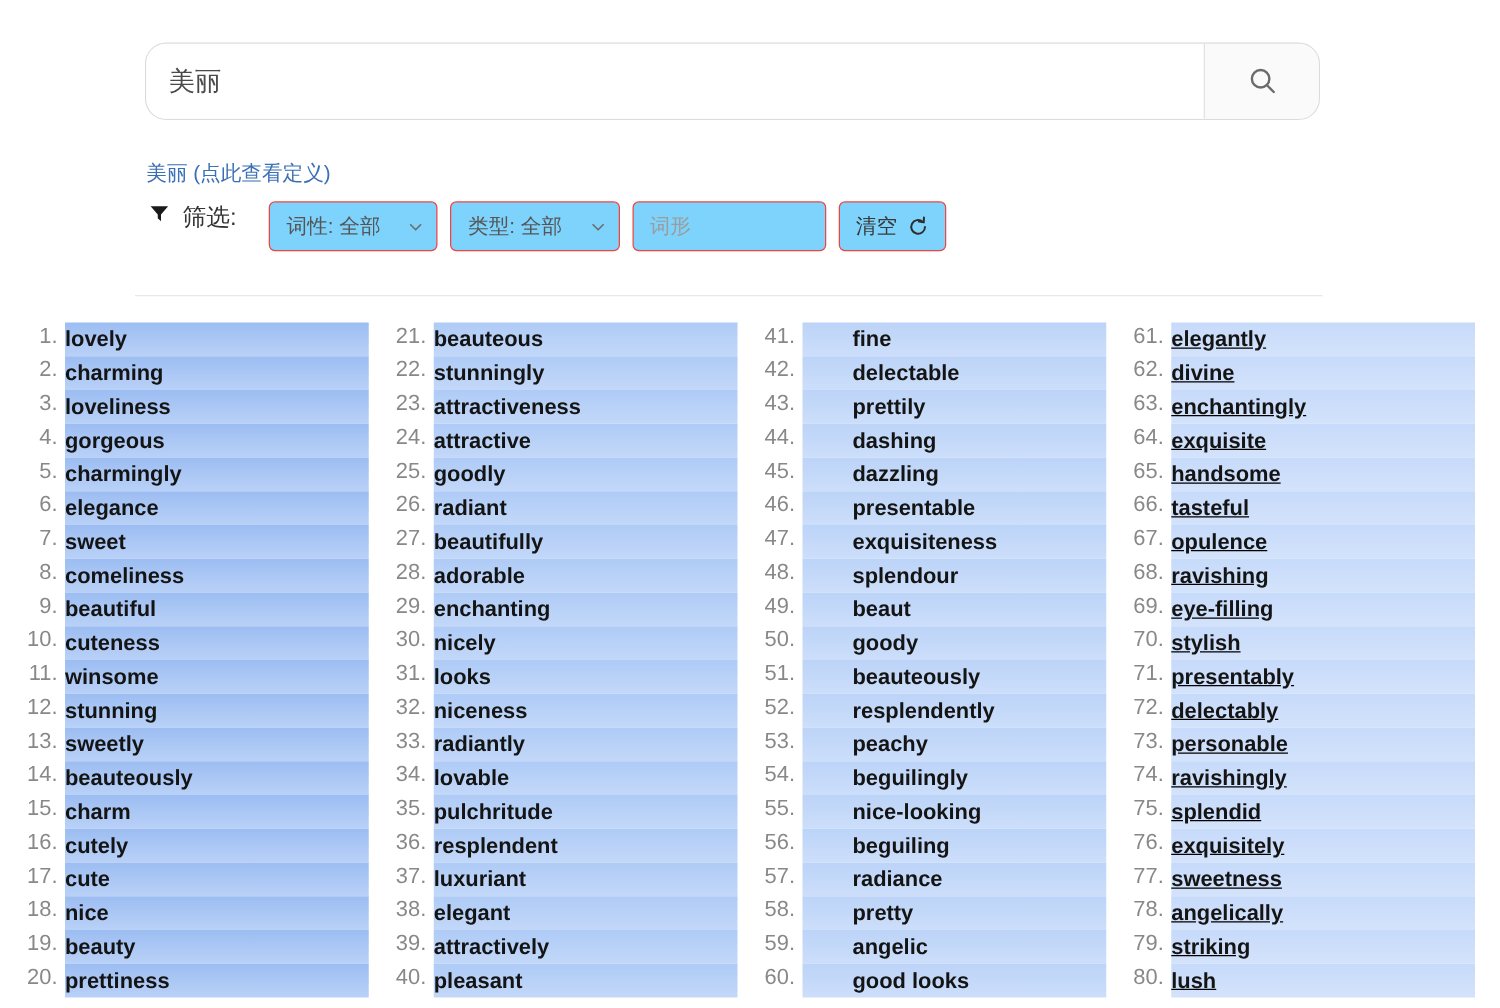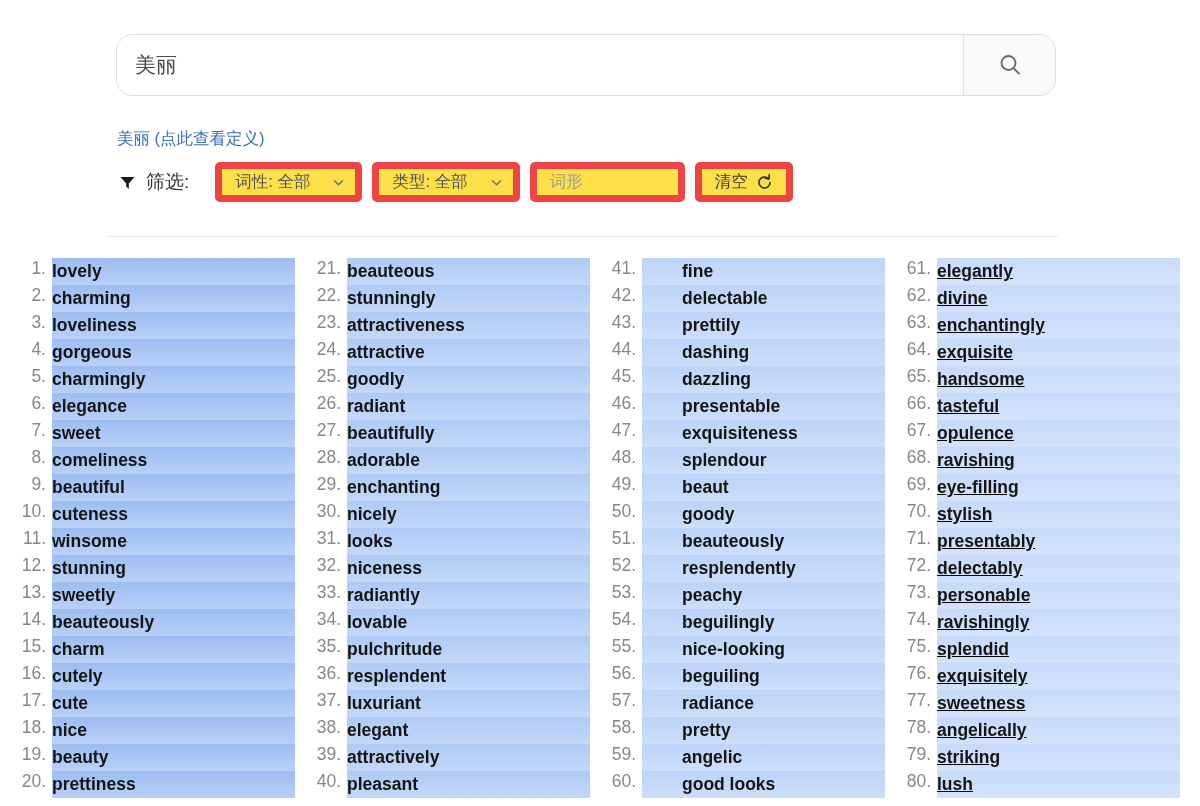--- a/index.html
+++ b/index.html
@@ -56,34 +56,33 @@
     cursor: pointer;
     white-space: nowrap;
   }
 
   
   .filter-bar {
     position: absolute;
     left: 118px; top: 161px;
     height: 42px;
     display: flex;
-    align-items: center;
   }
   .funnel-icon { display: block; margin-right: 9px; }
   .filter-label {
     font-size: 19px;
     color: #333;
     margin-right: 26px;
     white-space: nowrap;
   }
   .ctl {
     height: 40px;
-    border: 7px solid #ef4444;
+    border: 1px solid #ef4444;
     border-radius: 5px;
-    background: #fde047;
+    background: #7dd3fc;
     font-size: 16.5px;
     color: #555;
     font-family: "Liberation Sans", "DejaVu Sans", sans-serif;
     display: flex;
     align-items: center;
     padding: 0 13px;
     margin-right: 10px;
     cursor: pointer;
     white-space: nowrap;
   }
@@ -91,21 +90,21 @@
   .ctl .sel-text { margin-right: 22px; }
   .chev { display: block; }
   .ctl.textfield {
     width: 155px;
     cursor: text;
     color: #9c9c9c;
   }
   .ctl.textfield input {
     border: none; outline: none; background: transparent;
     font-size: 16.5px; width: 100%;
-    font-family: Liberation Serif, serif;
+    font-family: Liberation Sans, sans-serif;
     color: #555;
     padding: 0;
   }
   .ctl.textfield input::placeholder { color: #9c9c9c; }
   .ctl.clear { margin-right: 0; color: #3a3a3a; }
   .ctl.clear .refresh { margin-left: 8px; display: block; }
 
   
   .divider {
     position: absolute;

